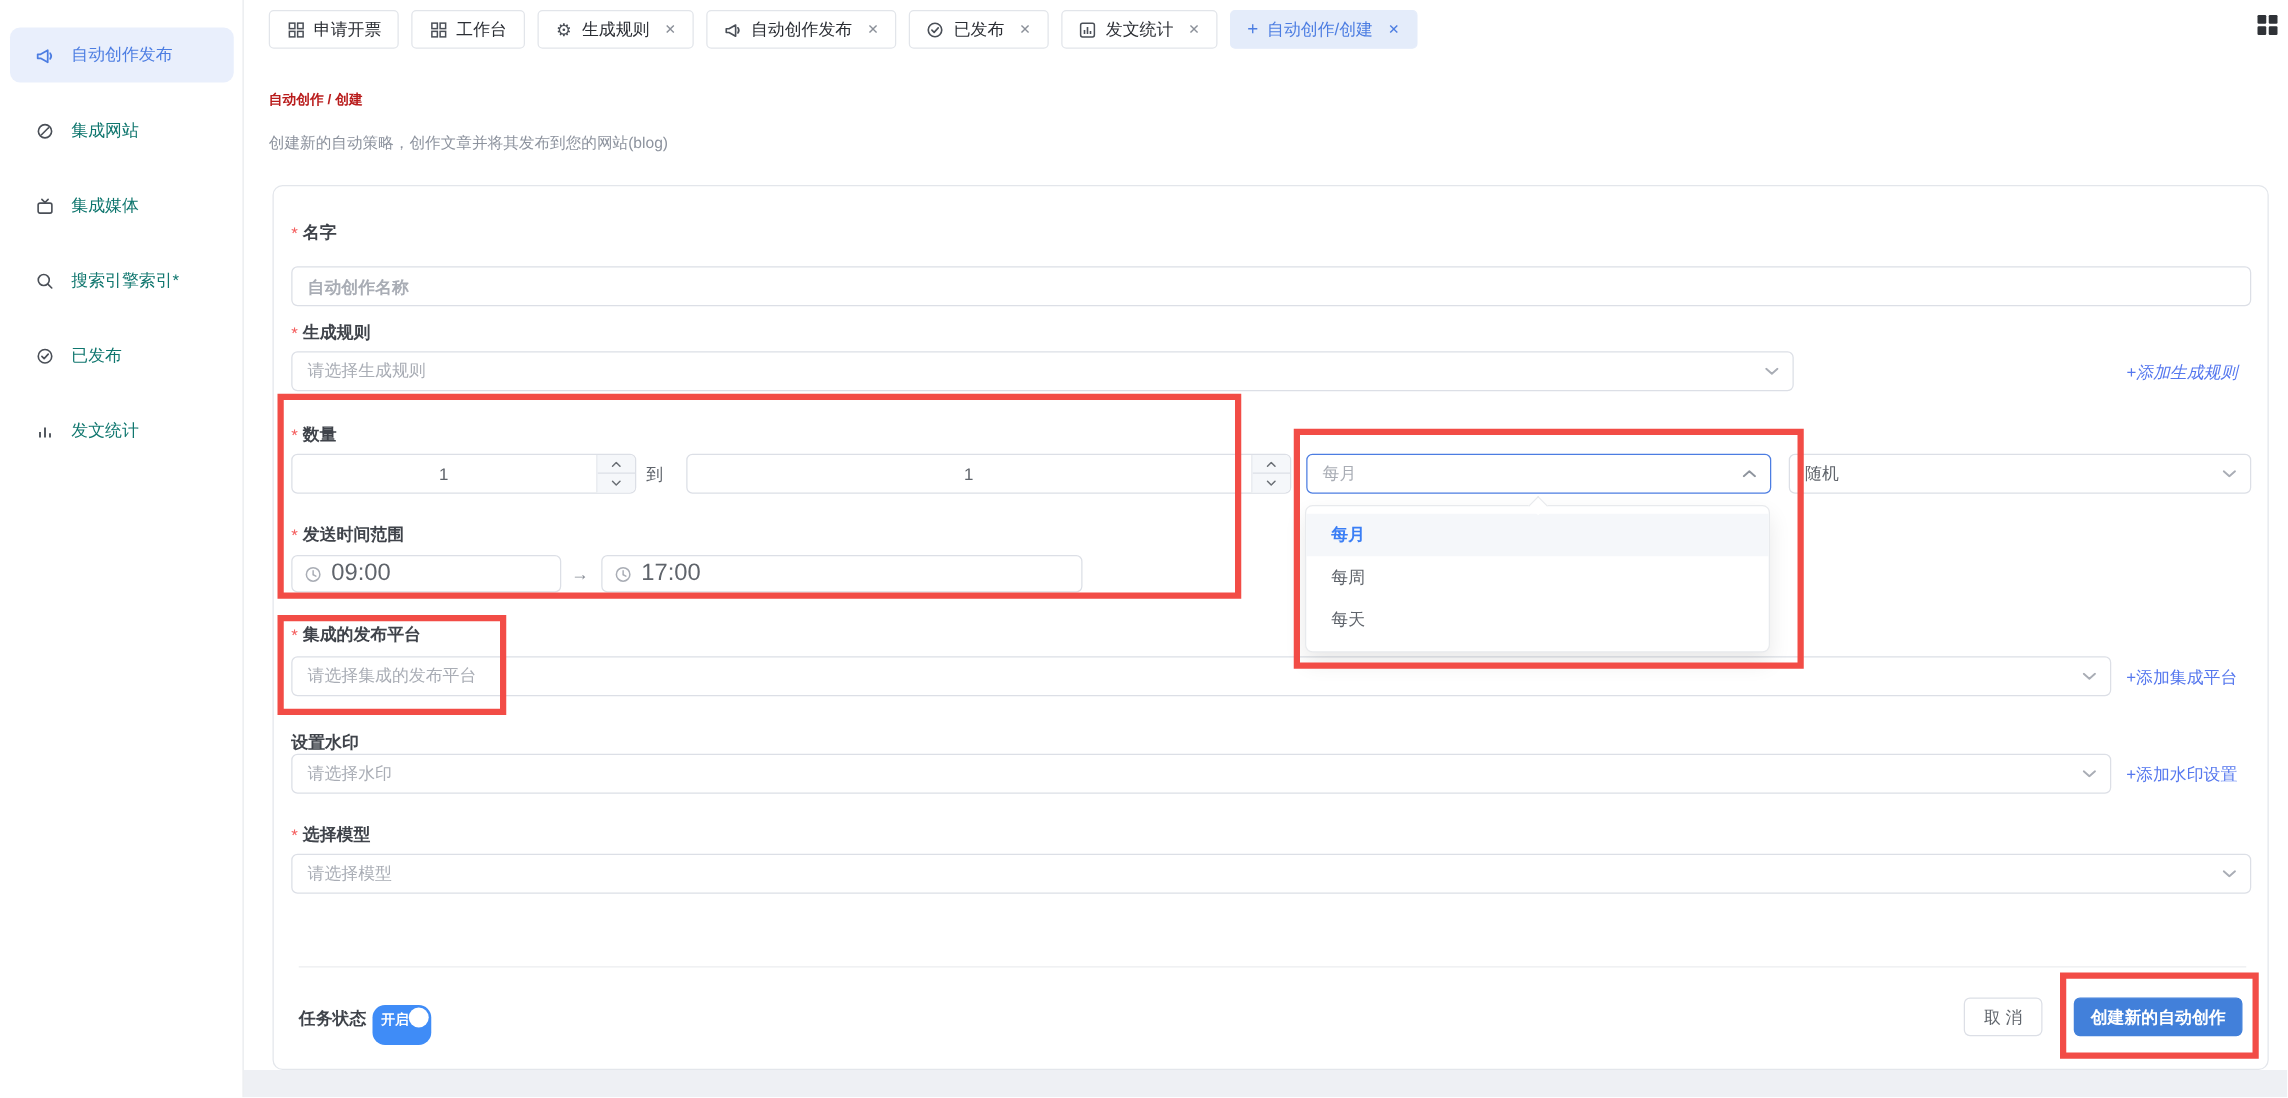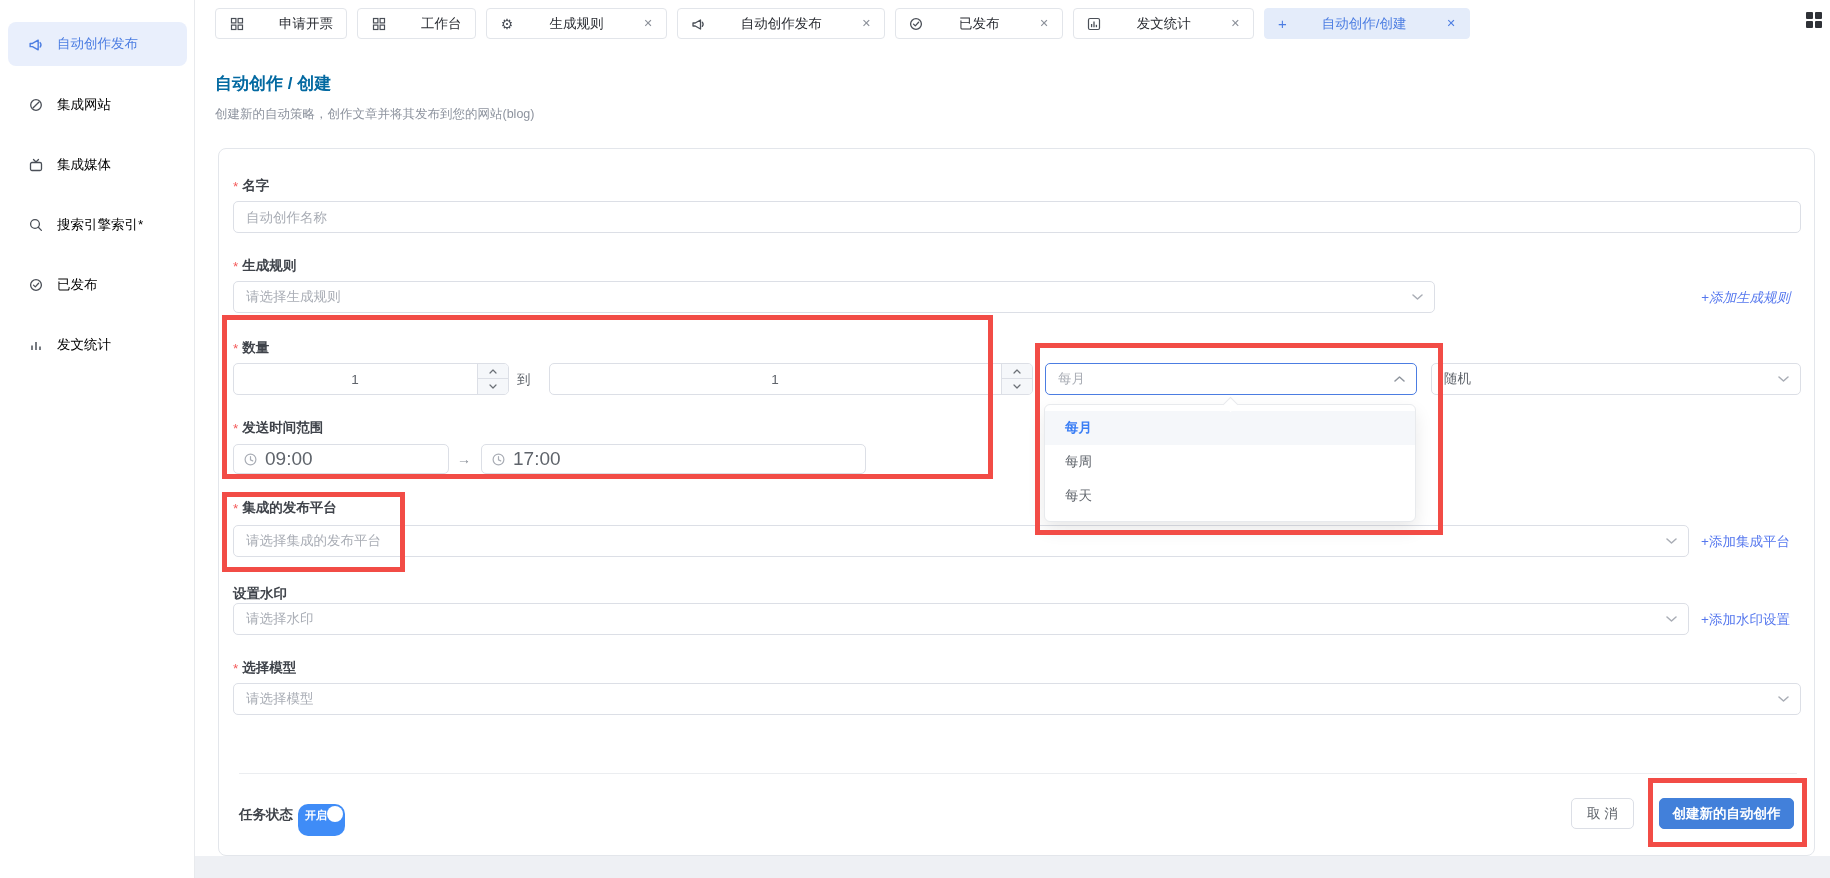--- a/index.html
+++ b/index.html
@@ -2,39 +2,39 @@
 <html><head>
 <meta charset="utf-8">
 <style>
   * { box-sizing: border-box; margin: 0; padding: 0; }
   html,body { background:#fff; }
   body { font-family:"Liberation Sans","DejaVu Sans",sans-serif; }
   .app { position:relative; width:1830px; height:878px; background:#fff; overflow:hidden; }
 
   
   .sidebar { position:absolute; left:0; top:0; width:195px; height:878px; background:#fff; border-right:1px solid #e8eaed; z-index:3; }
-  .side-item { position:absolute; left:8px; width:179px; height:44px; display:flex; align-items:center; border-radius:8px; color:#000000; font-size:13.5px; cursor:pointer; }
+  .side-item { position:absolute; left:8px; width:179px; height:44px; display:flex; align-items:center; border-radius:8px; color:#0f766e; font-size:13.5px; cursor:pointer; }
   .side-item .s-icon { margin-left:20px; width:15px; height:15px; display:flex; align-items:center; justify-content:center; color:#4a4f57; }
   .side-item .s-label { margin-left:14px; }
   .side-item.active { background:#e9effc; color:#4c7de2; }
   .side-item.active .s-icon { color:#4c7de2; }
 
   
   .tabbar { position:absolute; left:215px; top:8px; display:flex; gap:10px; z-index:2; }
-  .tab { display:inline-flex; align-items:center; height:31px; padding:0 13px; border:1px solid #e2e5ea; border-radius:4px; background:#fff; font-size:13.5px; color:#2a2d33; cursor:pointer; white-space:nowrap;gap:28px; }
+  .tab { display:inline-flex; align-items:center; height:31px; padding:0 13px; border:1px solid #e2e5ea; border-radius:4px; background:#fff; font-size:13.5px; color:#2a2d33; cursor:pointer; white-space:nowrap; }
   .tab .t-icon { width:15px; height:15px; margin-right:7px; display:flex; align-items:center; justify-content:center; color:#4a4f57; font-size:14px; line-height:1; }
   .tab .t-close { margin-left:12px; font-size:11px; color:#8a8f98; cursor:pointer; }
   .tab.active { background:#e4ecfa; border-color:#e4ecfa; color:#4c7de2; }
   .tab.active .t-plus { margin-right:7px; font-size:15px; color:#4c7de2; }
   .tab.active .t-close { color:#4c7de2; }
   .corner-grid { position:absolute; left:1806px; top:12px; width:16px; height:16px; display:grid; grid-template-columns:6.5px 6.5px; grid-template-rows:6.5px 6.5px; gap:2.5px; cursor:pointer; z-index:2; }
   .corner-grid span { background:#2f3237; border-radius:1px; }
 
   
-  .page-title { position:absolute; left:215px; top:72px; font-size:17px; font-weight:700; color:#0369a1; }
+  .page-title { position:absolute; left:215px; top:72px; font-size:11px; font-weight:700; color:#b91c1c; }
   .page-sub { position:absolute; left:215px; top:106px; font-size:12.5px; color:#8d939e; }
 
   
   .card { position:absolute; left:218px; top:148px; width:1597px; height:708px; background:#fff; border:1px solid #e3e6eb; border-radius:8px; }
   .flabel { position:absolute; left:14px; font-size:13.5px; font-weight:600; color:#3f434a; display:flex; align-items:center; }
   .req { color:#f45b5b; margin-right:4px; font-weight:400; }
   .tinput, .tselect { position:absolute; height:32px; border:1px solid #dcdfe6; border-radius:5px; background:#fff; font-size:13.5px; color:#5f646b; }
   input.raw { width:100%; height:100%; border:none; outline:none; background:transparent; font:inherit; color:#5f646b; padding:0 12px; border-radius:5px; }
   input.raw::placeholder { color:#a9adb5; }
   .tselect { display:flex; align-items:center; padding:0 12px; cursor:pointer; }
@@ -225,21 +225,21 @@
 
   <div class="page-title">自动创作 / 创建</div>
   <div class="page-sub">创建新的自动策略，创作文章并将其发布到您的网站(blog)</div>
 
   <div class="card">
 
     <div class="flabel" style="top:28px;">
       <span class="req">*</span>
       <span>名字</span>
     </div>
-    <div class="tinput" style="left:14px; top:52px; width:1568px;">
+    <div class="tinput" style="left:14px; top:64px; width:1568px;font-weight:bold;">
       <input class="raw" placeholder="自动创作名称" style="">
     </div>
 
     <div class="flabel" style="top:108px;">
       <span class="req">*</span>
       <span>生成规则</span>
     </div>
     <div class="tselect" style="left:14px; top:132px; width:1202px;">
       <span class="ph">请选择生成规则</span>
       <span class="chev">

